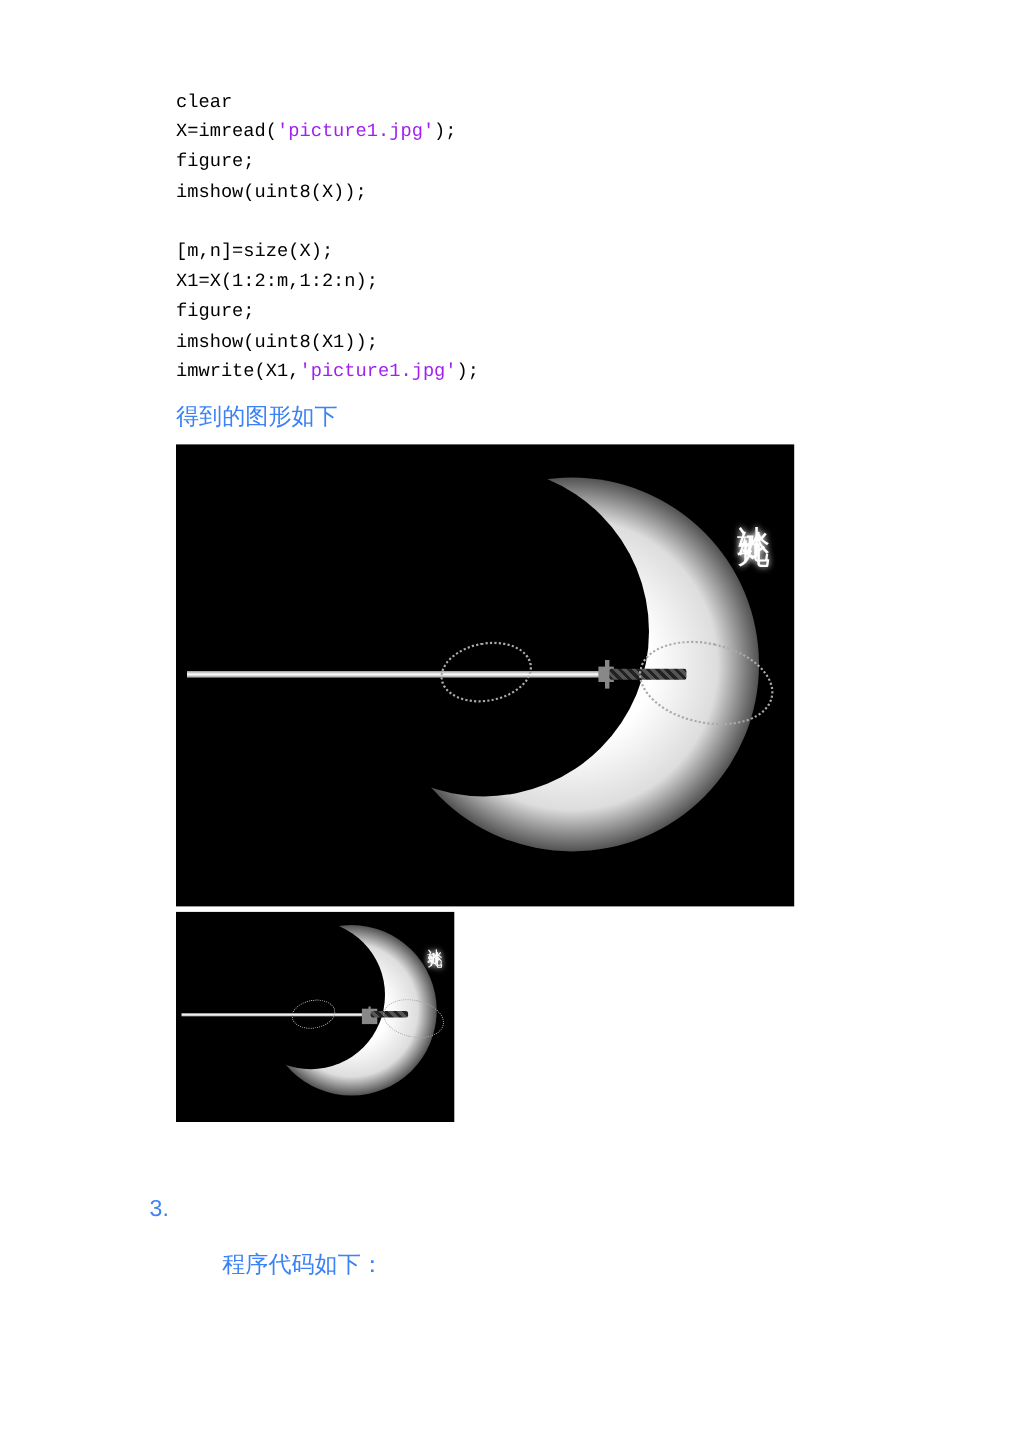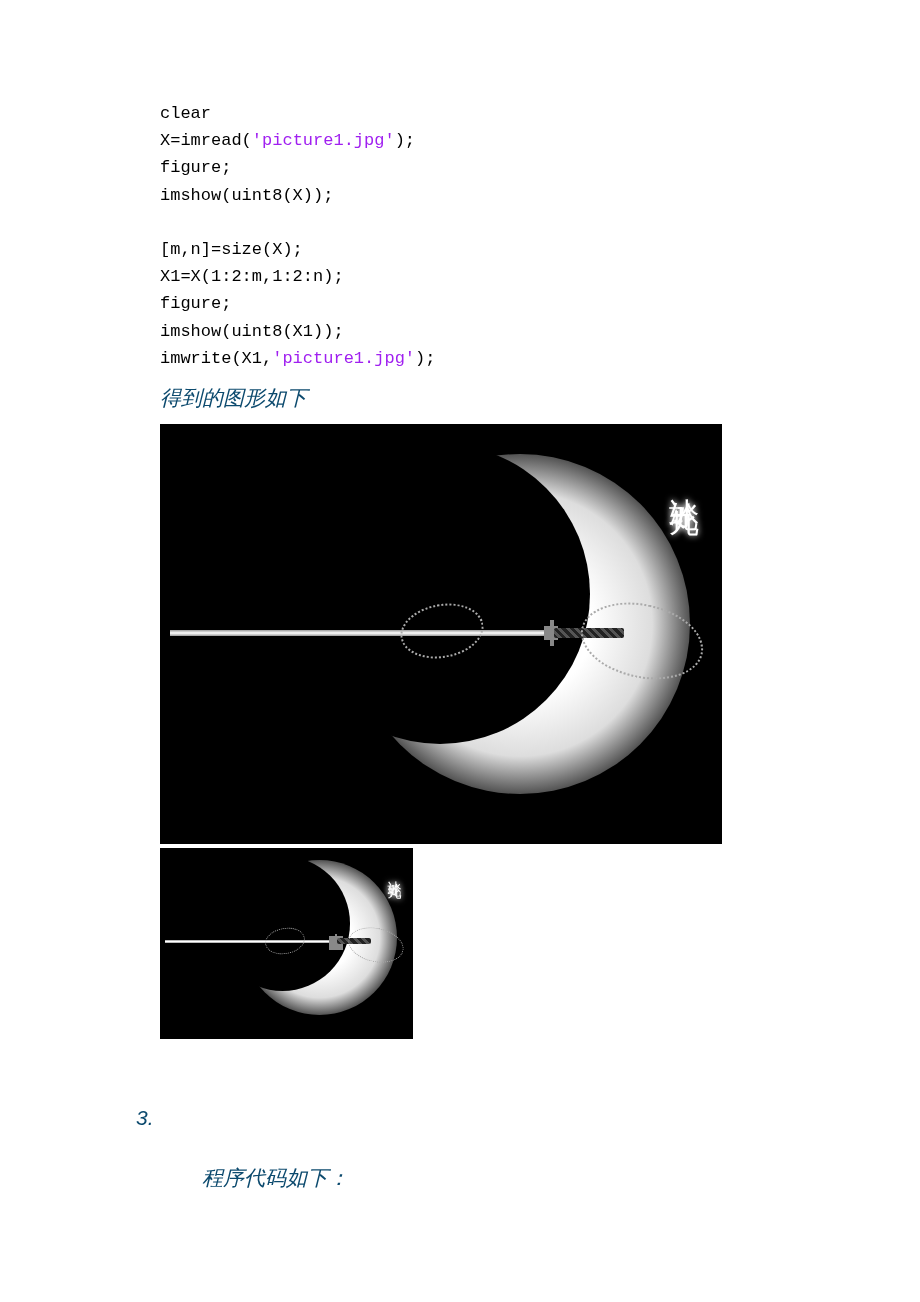--- a/index.html
+++ b/index.html
@@ -3,37 +3,36 @@
 <meta charset="utf-8">
 <style>
   body {
     margin: 0;
     padding: 0;
     background: #ffffff;
     font-family: "Times New Roman", "SimSun", serif;
     width: 920px;
   }
   .page {
-    padding: 100px 140px 80px 160px;
+    padding: 80px 140px 80px 160px;
   }
   .code-block {
     font-family: "Courier New", monospace;
     font-size: 17px;
     line-height: 1.6;
     white-space: pre;
     color: #000;
     margin-bottom: 8px;
   }
   .code-block .str { color: #A020F0; }
   .cn-text {
     font-family: "SimSun", serif;
     font-size: 21px;
     line-height: 1.8;
-    color: #0c4a6e;
-    font-style: italic;
+    color: #3b82f6;
   }
   .indent {
     text-indent: 2em;
   }
   .figures {
     margin-top: 6px;
   }
   .fig {
     background: #000;
     display: inline-block;
@@ -154,16 +153,16 @@
       <div class="chain" style="left:105px; top:80px; width:38px; height:24px; border-width:1px; transform:rotate(-10deg);"></div>
       <div class="chain" style="left:188px; top:80px; width:54px; height:32px; border-width:1px; transform:rotate(12deg);"></div>
       <div class="sig" style="right:10px; top:22px; font-size:14px; letter-spacing:2px;">冰轮丸</div>
     </div>
   </div>
 
   <div class="section3">
     <div class="cn-text q-line">
       <span class="q-num">3.</span>
     </div>
-    <div class="cn-text indent" style="margin-top:24px;">程序代码如下：</div>
+    <div class="cn-text indent" style="margin-top:14px;">程序代码如下：</div>
   </div>
 
 </div>
 
 </body></html>

